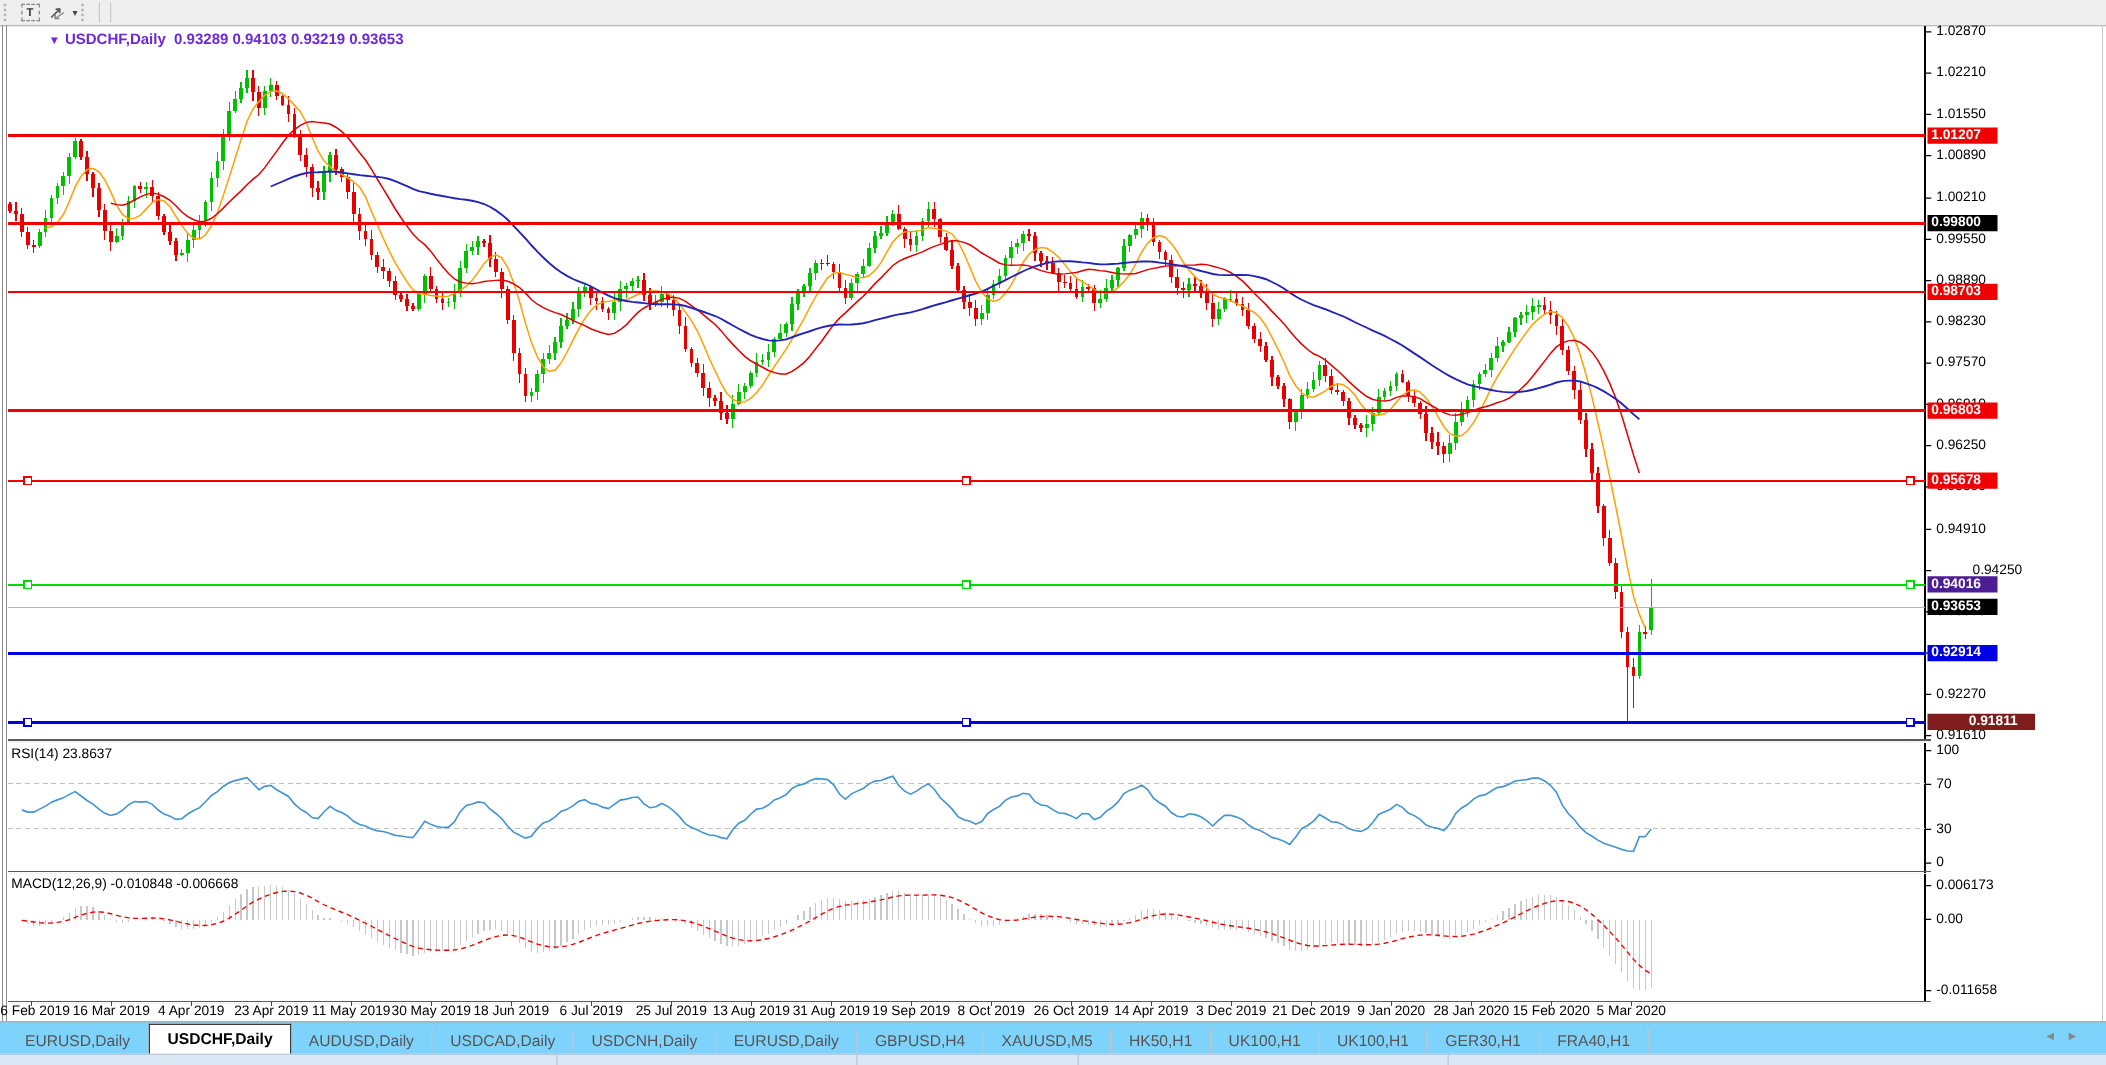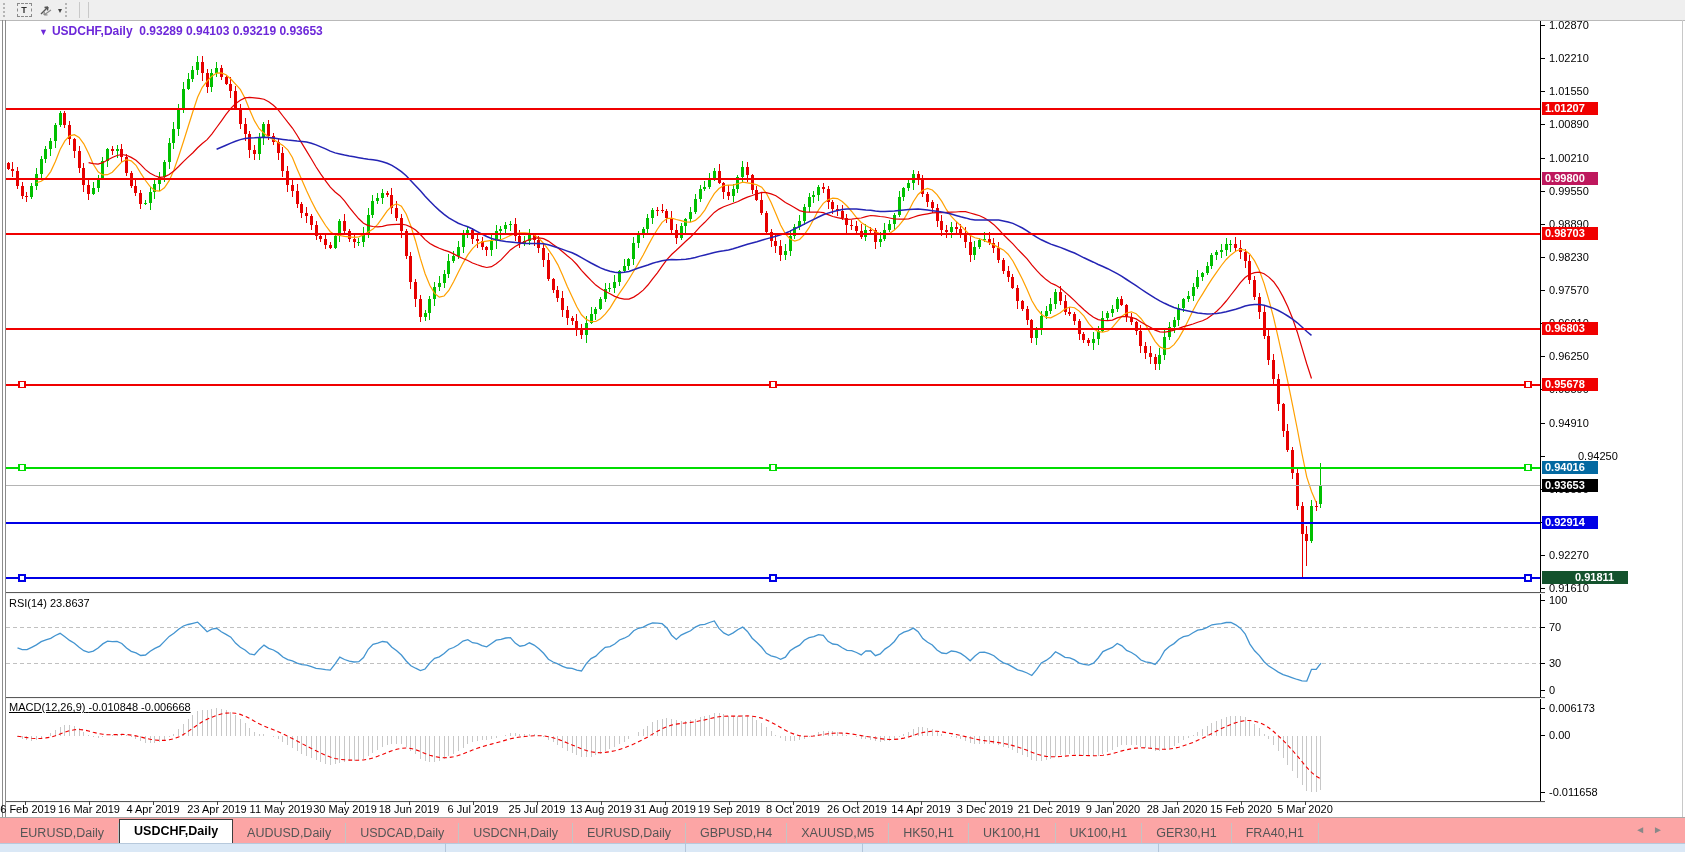--- a/index.html
+++ b/index.html
@@ -20,21 +20,21 @@
   .txt{position:absolute;white-space:nowrap;}
   #chart-title{left:10px;top:24px;font-size:12px;font-weight:bold;color:#6d28d9;margin-left:29px;}
   #chart-title .arrow{font-size:9px;margin-right:4px;}
   .indic-label{font-size:11px;color:#000;}
   .axis-tick-label{font-size:11px;color:#000;left:1549px;}
   .tickmark{position:absolute;width:5px;height:1px;background:#000;left:1540px;}
   .axlabel{position:absolute;left:1542px;min-width:50px;padding:0 3px;font-size:11px;font-weight:600;
     color:#fff;line-height:13px;z-index:5;}
   .date-label{position:absolute;top:803px;font-size:11px;color:#000;transform:translateX(-50%);}
   
-  #tabbar{position:absolute;left:0;top:817px;width:1685px;height:26px;background:#fca5a5;
+  #tabbar{position:absolute;left:0;top:817px;width:1685px;height:26px;background:#7dd3fc;
     border-top:1px solid #a9a9a9;display:flex;align-items:flex-end;}
   .tab{height:20px;line-height:20px;padding:0 14px;font-size:12.5px;color:#555;
     border-right:1px solid #c4c4c4;margin-bottom:1px;}
   .tab:first-child{border-left:1px solid #c4c4c4;}
   .tab.active{background:#fff;border:1px solid #3c3c3c;border-bottom:1px solid #fff;height:23px;
     line-height:23px;font-weight:bold;color:#000;margin-bottom:0;}
   #tabnav{position:absolute;right:14px;top:824px;font-size:10px;color:#888;letter-spacing:8px;}
   #statusbar{position:absolute;left:0;top:843px;width:1685px;height:9px;background:#dae8f6;
     border-top:1px solid #b7c9dc;}
   .status-sep{position:absolute;top:843px;width:1px;height:9px;background:#b3c6da;}
@@ -955,33 +955,33 @@
     </svg>
 
   <div class="txt" id="chart-title">
     <span class="arrow">▼</span><span>USDCHF,Daily</span>&nbsp;&nbsp;<span>0.93289 0.94103 0.93219 0.93653</span>
   </div>
 
   <div class="txt indic-label" style="left:9px;top:597px;">
     <span>RSI(14)</span>&nbsp;<span>23.8637</span>
   </div>
 
-  <div class="txt indic-label" style="left:9px;top:701px;text-decoration:underline;">
+  <div class="txt indic-label" style="left:9px;top:701px;">
     <span>MACD(12,26,9)</span>&nbsp;<span>-0.010848 -0.006668</span>
   </div>
 
   <div id="labels-layer">
       <div class="axlabel" style="top: 102.073px; background: rgb(240, 0, 0);">1.01207</div>
-      <div class="axlabel" style="top: 172.362px; background: #be185d;">0.99800</div>
+      <div class="axlabel" style="top: 172.362px; background: #000000;">0.99800</div>
       <div class="axlabel" style="top: 227.164px; background: rgb(240, 0, 0);">0.98703</div>
       <div class="axlabel" style="top: 322.081px; background: rgb(240, 0, 0);">0.96803</div>
       <div class="axlabel" style="top: 378.281px; background: rgb(240, 0, 0);">0.95678</div>
-      <div class="axlabel" style="top: 461.309px; background: #0369a1;">0.94016</div>
+      <div class="axlabel" style="top: 461.309px; background: #4c1d95;">0.94016</div>
       <div class="axlabel" style="top: 516.361px; background: rgb(0, 0, 230);">0.92914</div>
-      <div class="axlabel" style="top: 571.462px; background: #14532d; padding-left: 33px;">0.91811</div>
+      <div class="axlabel" style="top: 571.462px; background: #7f1d1d; padding-left: 33px;">0.91811</div>
       <div class="axlabel" style="top: 479.443px; background: rgb(0, 0, 0);">0.93653</div>
       <div class="txt axis-tick-label" style="top: 19.4961px;">1.02870</div>
       <div class="tickmark" style="top: 25.4961px;"></div>
       <div class="txt axis-tick-label" style="top: 52.4672px;">1.02210</div>
       <div class="tickmark" style="top: 58.4672px;"></div>
       <div class="txt axis-tick-label" style="top: 85.4383px;">1.01550</div>
       <div class="tickmark" style="top: 91.4383px;"></div>
       <div class="txt axis-tick-label" style="top: 118.409px;">1.00890</div>
       <div class="tickmark" style="top: 124.409px;"></div>
       <div class="txt axis-tick-label" style="top: 152.38px;">1.00210</div>

